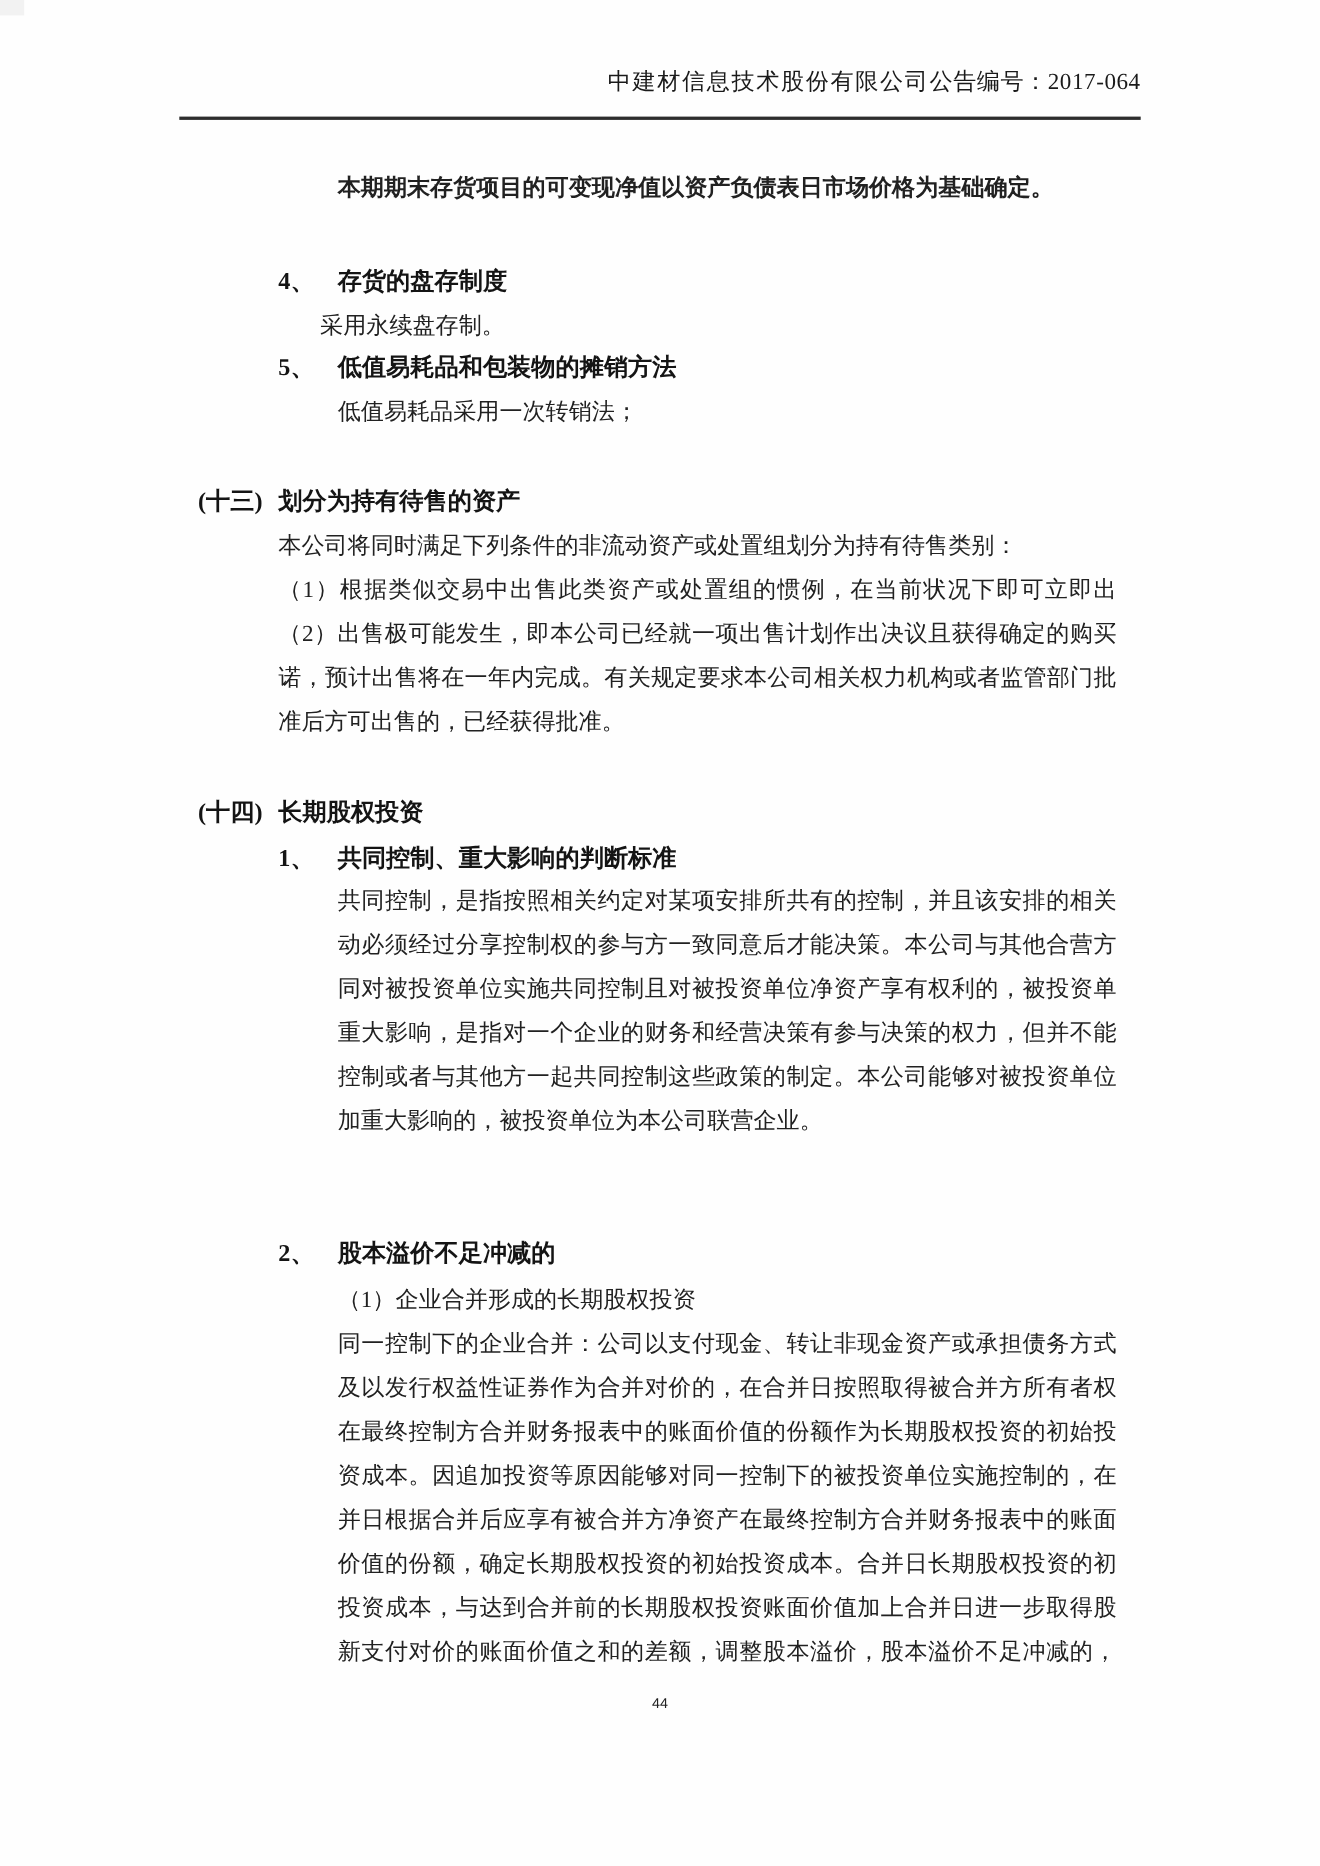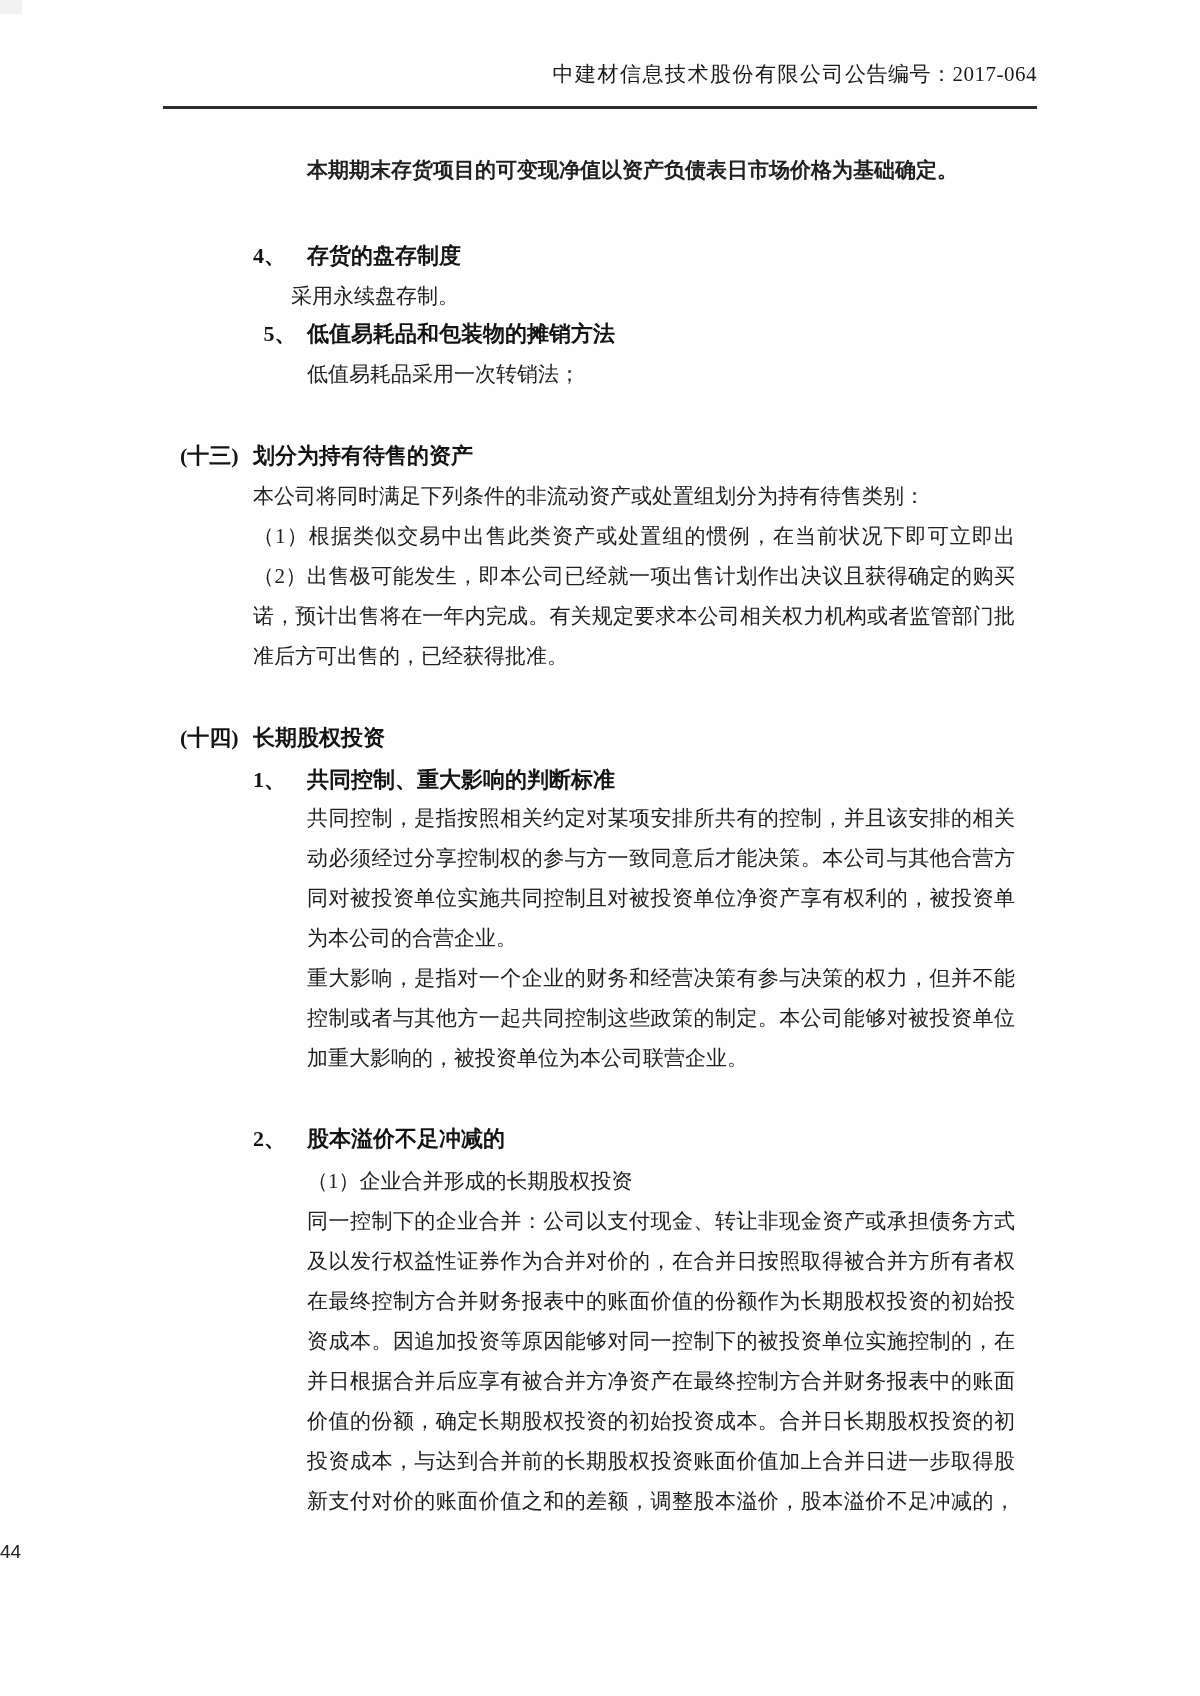--- a/index.html
+++ b/index.html
@@ -29,23 +29,23 @@
     white-space: nowrap;
   }
   .b { font-weight: bold; font-size: 22px; color: #141414; }
   .num { display: inline-block; width: 54px; }
   .sec-label { display: inline-block; width: 73px; font-family: Liberation Serif, serif; }
   .para { position: absolute; font-size: 21px; }
   .line { height: 40px; line-height: 40px; overflow: hidden; }
   .just { text-align: justify; text-align-last: justify; }
   .page-num {
     position: absolute; left: 0; top: 1541px; width: 100%;
-    text-align: left;
+    text-align: center;
     font-family: "Liberation Sans", "DejaVu Sans", sans-serif;
-    font-size: 19px; color: #222222;
+    font-size: 13px; color: #222222;
   }
 </style>
 </head>
 <body>
 
 <div class="page">
 
   <div class="scan-artifact"></div>
 
   <div class="header">
@@ -53,21 +53,21 @@
     <span class="notice">公告编号：2017-064</span>
   </div>
 
   <div class="row" style="top:150px; left:307px;font-weight:bold;">本期期末存货项目的可变现净值以资产负债表日市场价格为基础确定。</div>
 
   <div class="row b" style="top:236px; left:253px;">
     <span class="num">4、</span><span>存货的盘存制度</span>
   </div>
   <div class="row" style="top:276px; left:291px;">采用永续盘存制。</div>
 
-  <div class="row b" style="top:314px; left:253px;text-align:center;">
+  <div class="row b" style="top:314px; left:253px;">
     <span class="num">5、</span><span>低值易耗品和包装物的摊销方法</span>
   </div>
   <div class="row" style="top:354px; left:307px;">低值易耗品采用一次转销法；</div>
 
   <div class="row b" style="top:436px; left:180px;">
     <span class="sec-label">(十三)</span><span>划分为持有待售的资产</span>
   </div>
   <div class="para" style="top:476px; left:253px; width:762px;">
     <div class="line">本公司将同时满足下列条件的非流动资产或处置组划分为持有待售类别：</div>
     <div class="line just">（1）根据类似交易中出售此类资产或处置组的惯例，在当前状况下即可立即出售；</div>
@@ -80,21 +80,20 @@
     <span class="sec-label">(十四)</span><span>长期股权投资</span>
   </div>
 
   <div class="row b" style="top:760px; left:253px;">
     <span class="num">1、</span><span>共同控制、重大影响的判断标准</span>
   </div>
   <div class="para" style="top:798px; left:307px; width:708px;">
     <div class="line just">共同控制，是指按照相关约定对某项安排所共有的控制，并且该安排的相关活</div>
     <div class="line just">动必须经过分享控制权的参与方一致同意后才能决策。本公司与其他合营方一</div>
     <div class="line just">同对被投资单位实施共同控制且对被投资单位净资产享有权利的，被投资单位</div>
-    <div class="line">为本公司的合营企业。</div>
     <div class="line just">重大影响，是指对一个企业的财务和经营决策有参与决策的权力，但并不能够</div>
     <div class="line just">控制或者与其他方一起共同控制这些政策的制定。本公司能够对被投资单位施</div>
     <div class="line">加重大影响的，被投资单位为本公司联营企业。</div>
   </div>
 
   <div class="row b" style="top:1119px; left:253px;">
     <span class="num">2、</span><span>股本溢价不足冲减的</span>
   </div>
   <div class="para" style="top:1161px; left:307px; width:708px;">
     <div class="line">（1）企业合并形成的长期股权投资</div>

